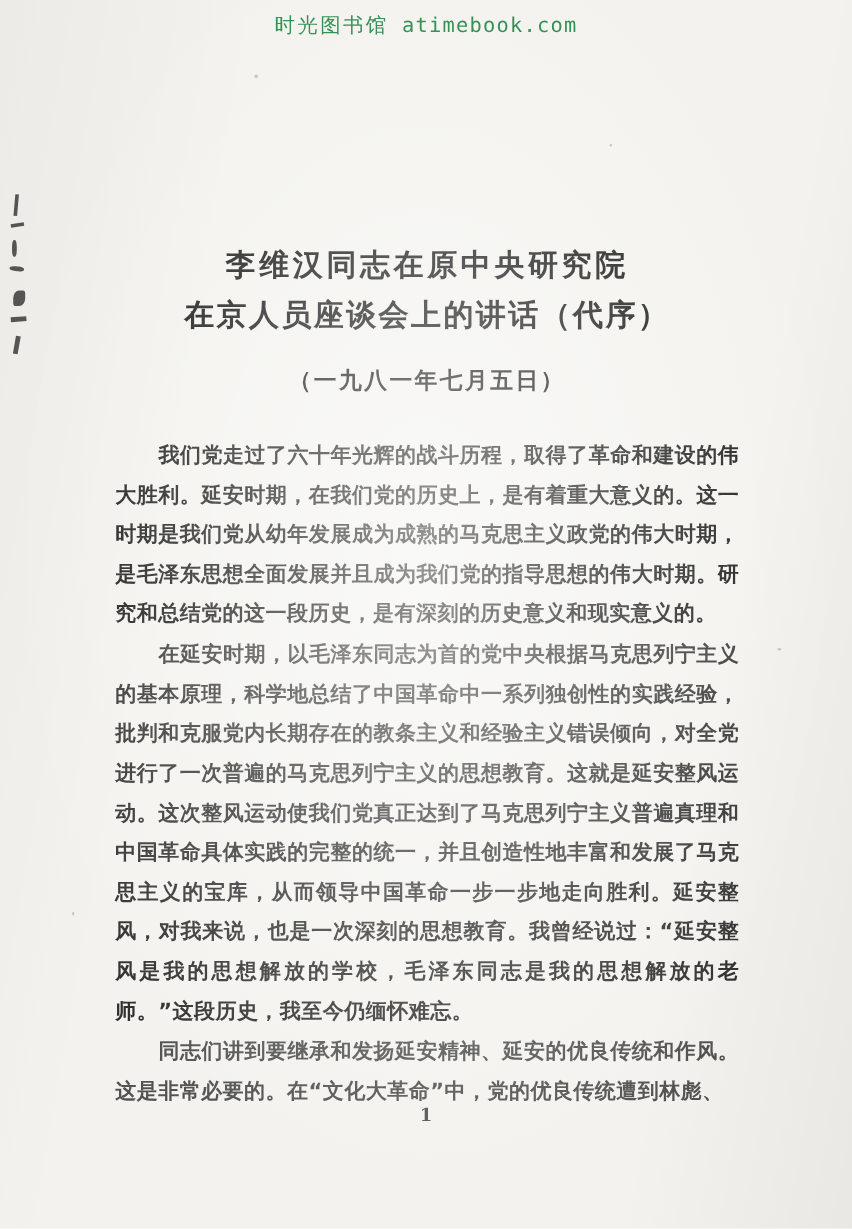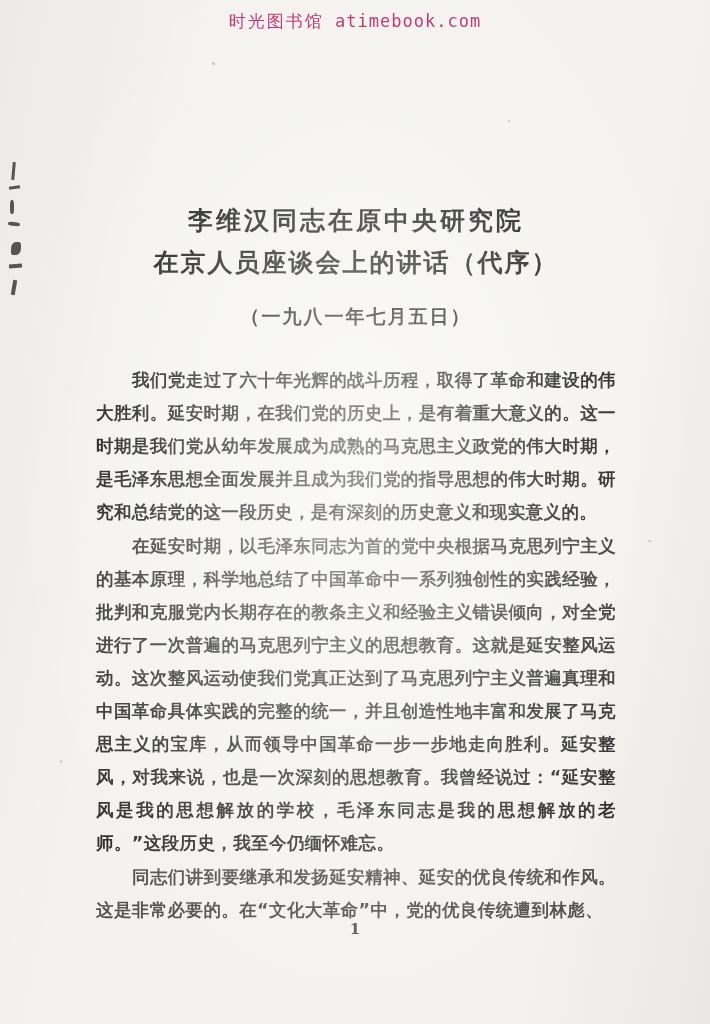--- a/index.html
+++ b/index.html
@@ -29,21 +29,21 @@
   }
   .watermark {
     position: absolute;
     top: 10px;
     left: 0;
     width: 100%;
     text-align: center;
     font-family: "DejaVu Sans Mono", monospace;
     font-size: 17px;
     letter-spacing: 1px;
-    color: #be185d;
+    color: #15803d;
     opacity: 0.85;
     z-index: 5;
   }
   .watermark .wm-cn {
     font-family: "DejaVu Sans", sans-serif;
     letter-spacing: 2px;
   }
   .content {
     position: absolute;
     left: 96px;

